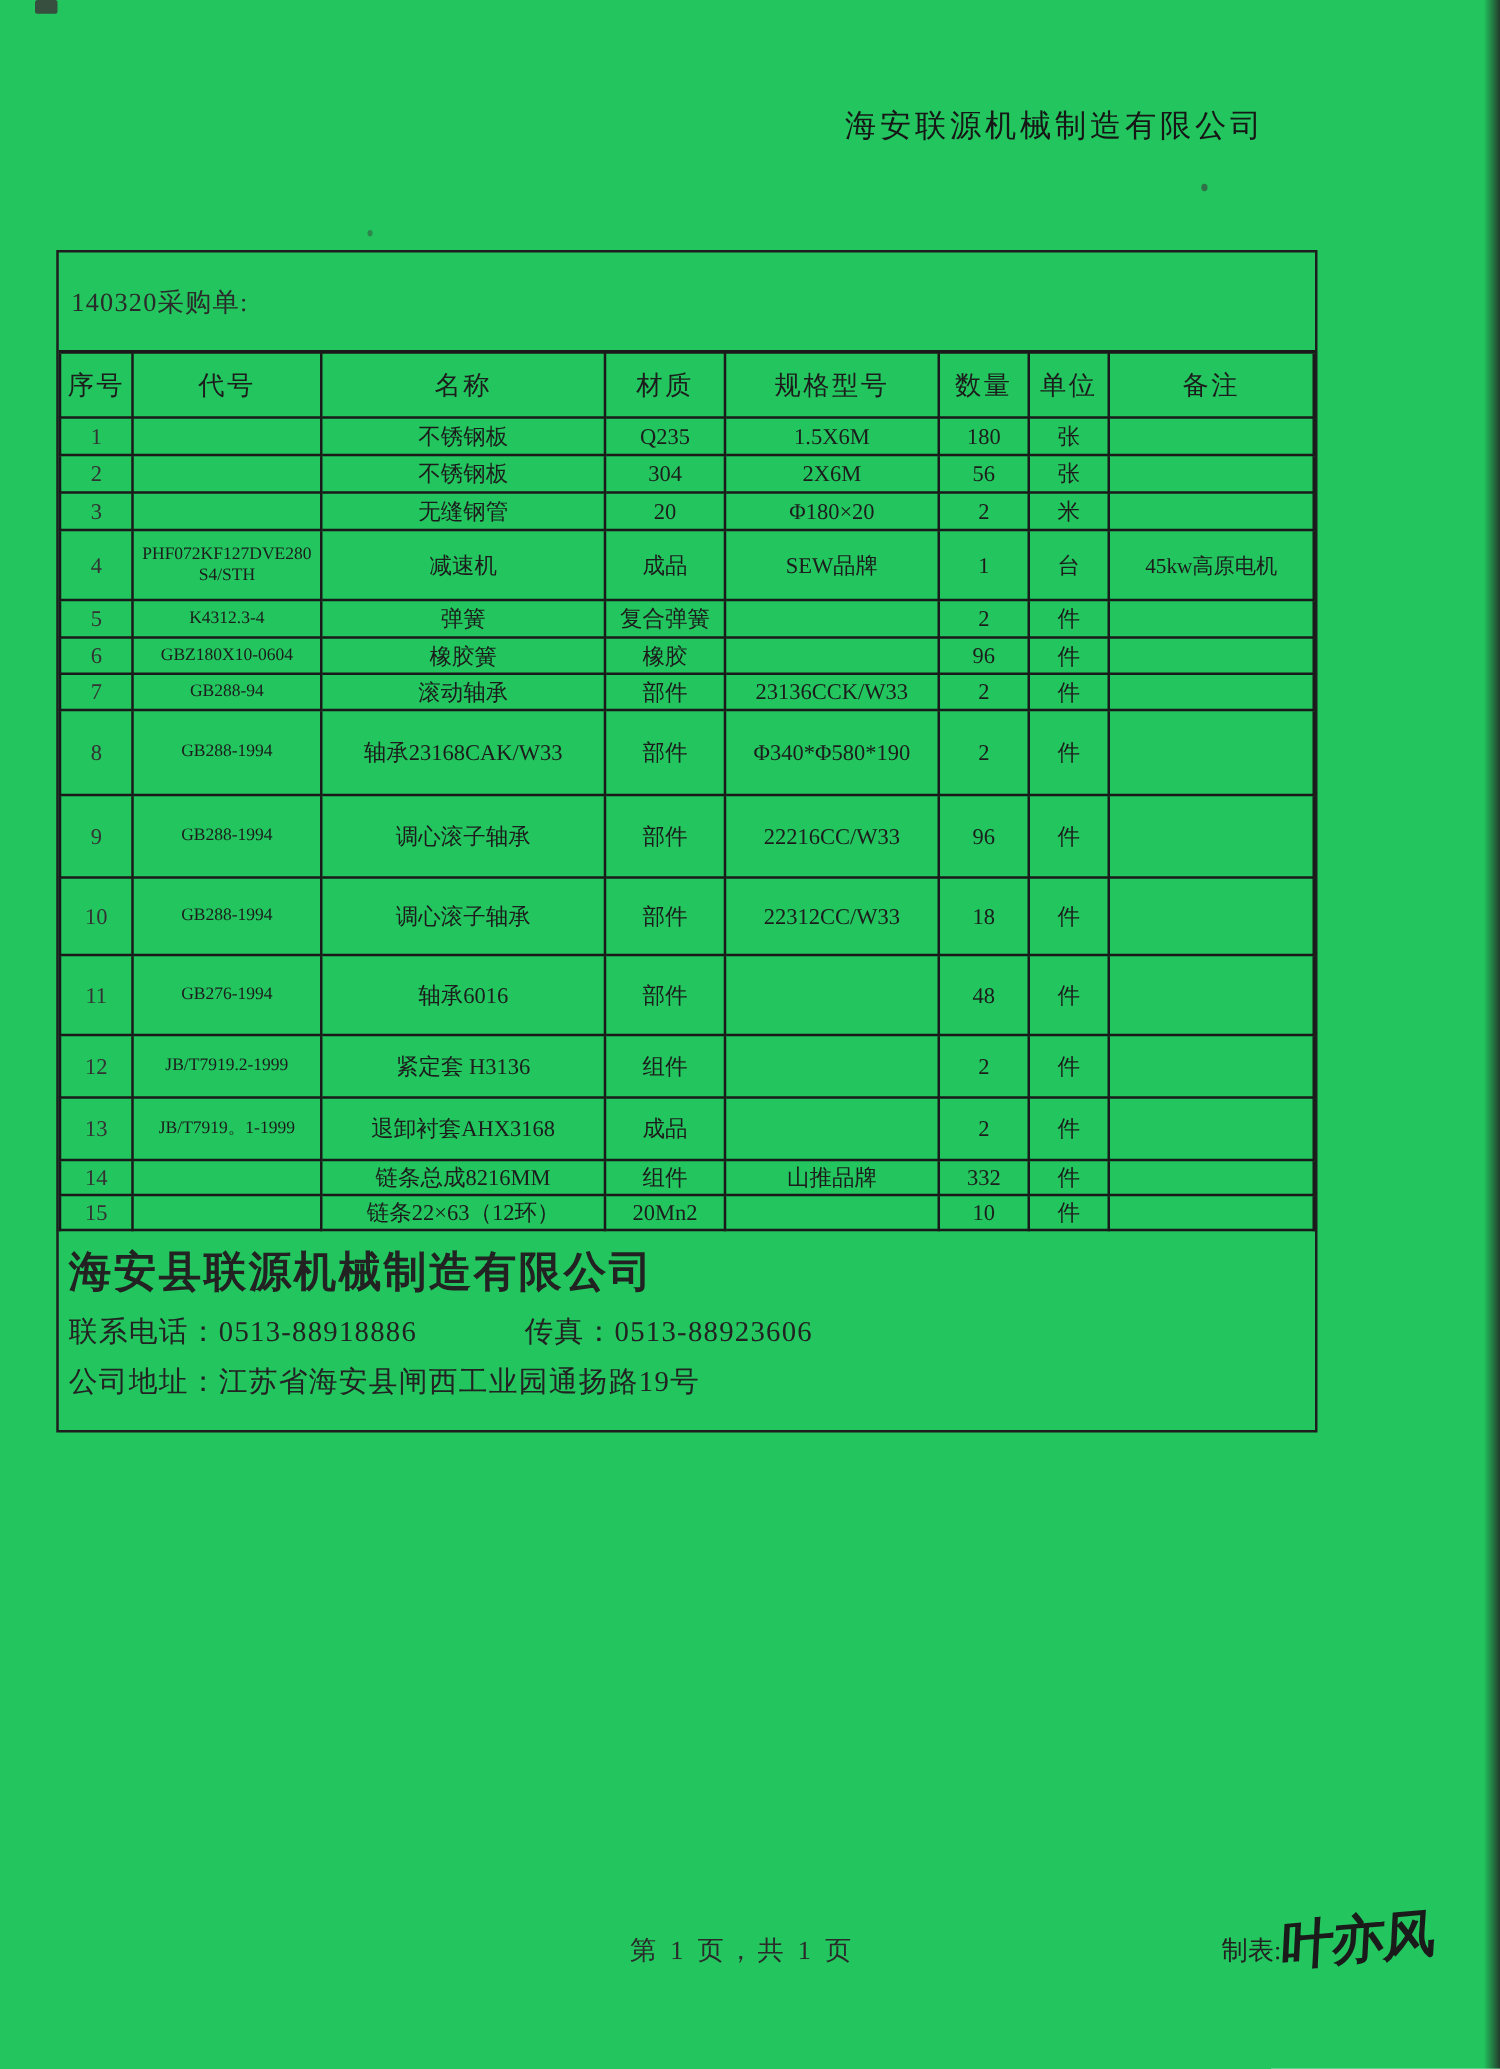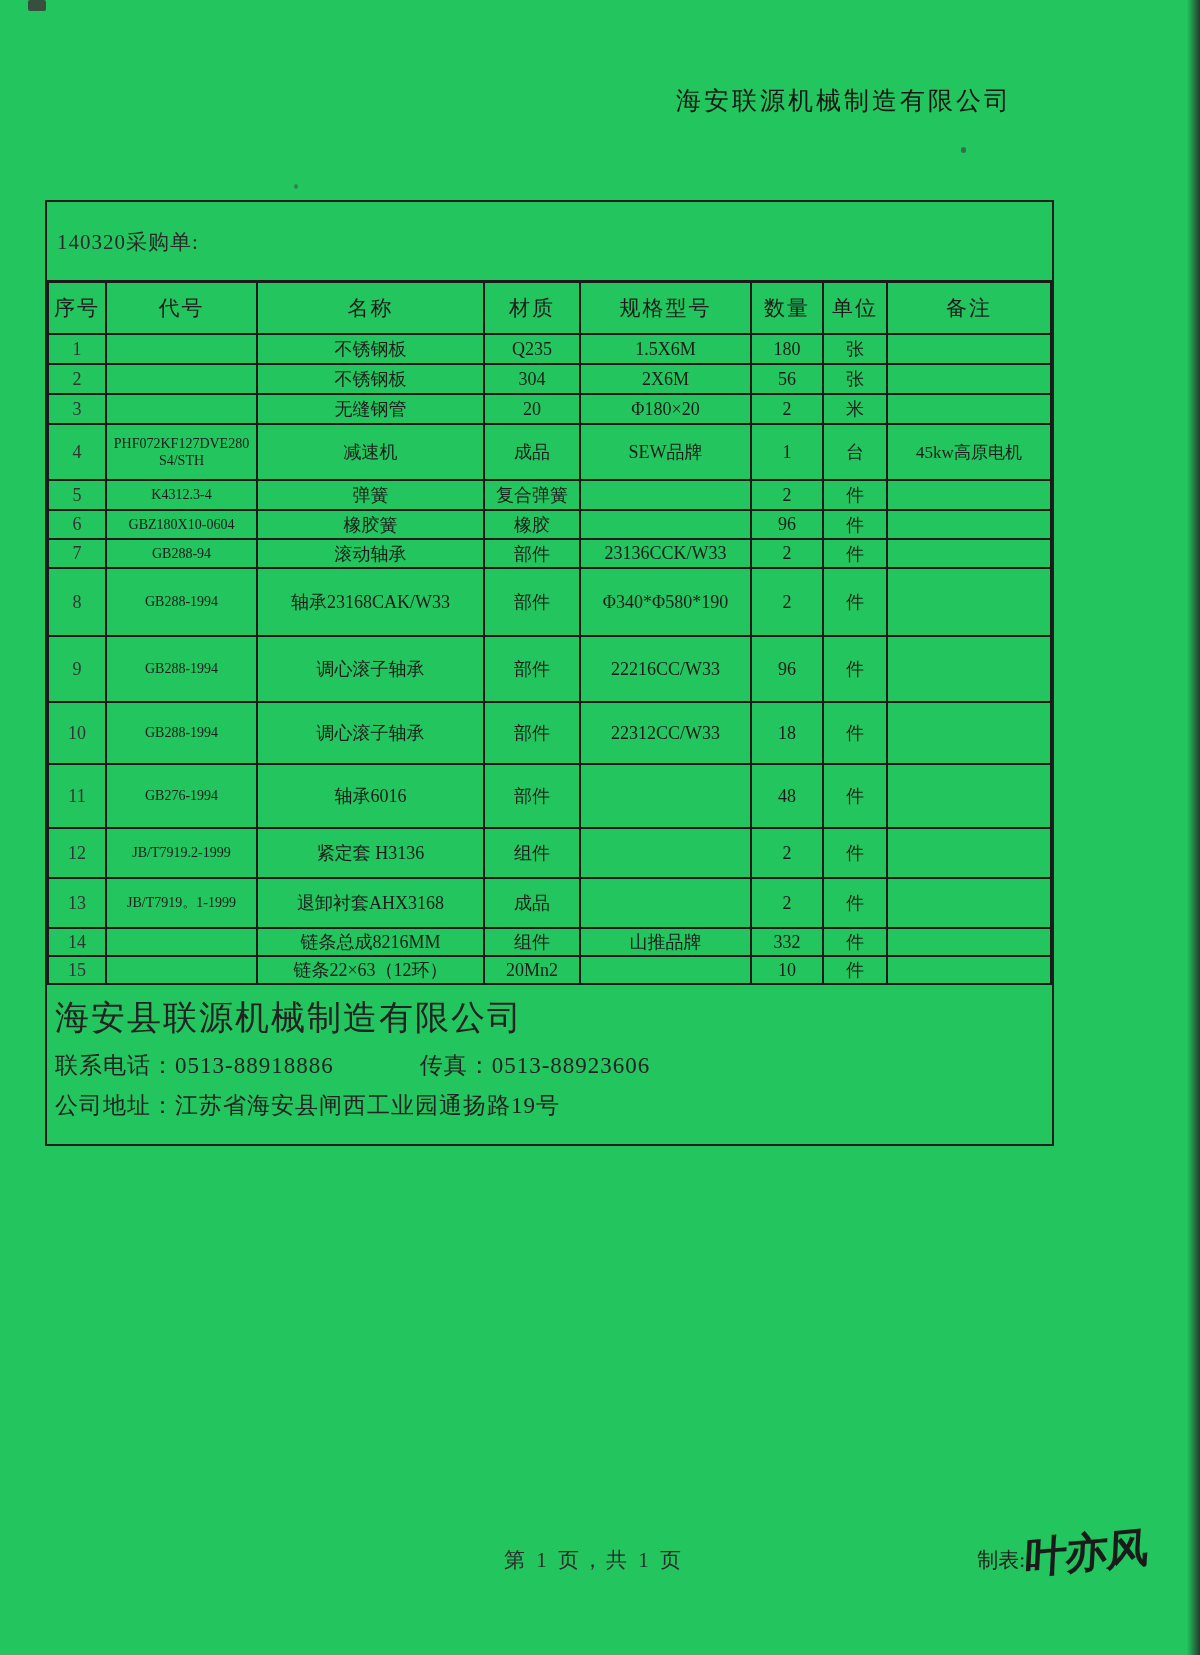--- a/index.html
+++ b/index.html
@@ -57,21 +57,21 @@
     font-size:14px;letter-spacing:0;overflow-wrap:anywhere;line-height:1.25;
   }
   table.po-table td.note-cell{font-size:17px;padding:1px 2px;}
   table.po-table td.name-cell{font-size:18px;}
   table.po-table tr td:first-child{font-size:18px;color:#333;}
 
   .company-block{
     padding:8px 0 14px 8px;
   }
   .co-name{
-    font-size:34px;font-weight:400;letter-spacing:2px;color:#222;
+    font-size:34px;font-weight:700;letter-spacing:2px;color:#222;
     margin:2px 0 8px 0;
   }
   .co-line{
     font-size:23px;color:#222;margin:9px 0;letter-spacing:1px;
   }
   .co-line .gap{display:inline-block;width:86px;}
   .co-web{font-family:"Liberation Mono","DejaVu Sans Mono",monospace;font-size:21px;letter-spacing:1px;}
 
   .page-num{
     position:absolute;left:0;right:12px;top:1546px;

